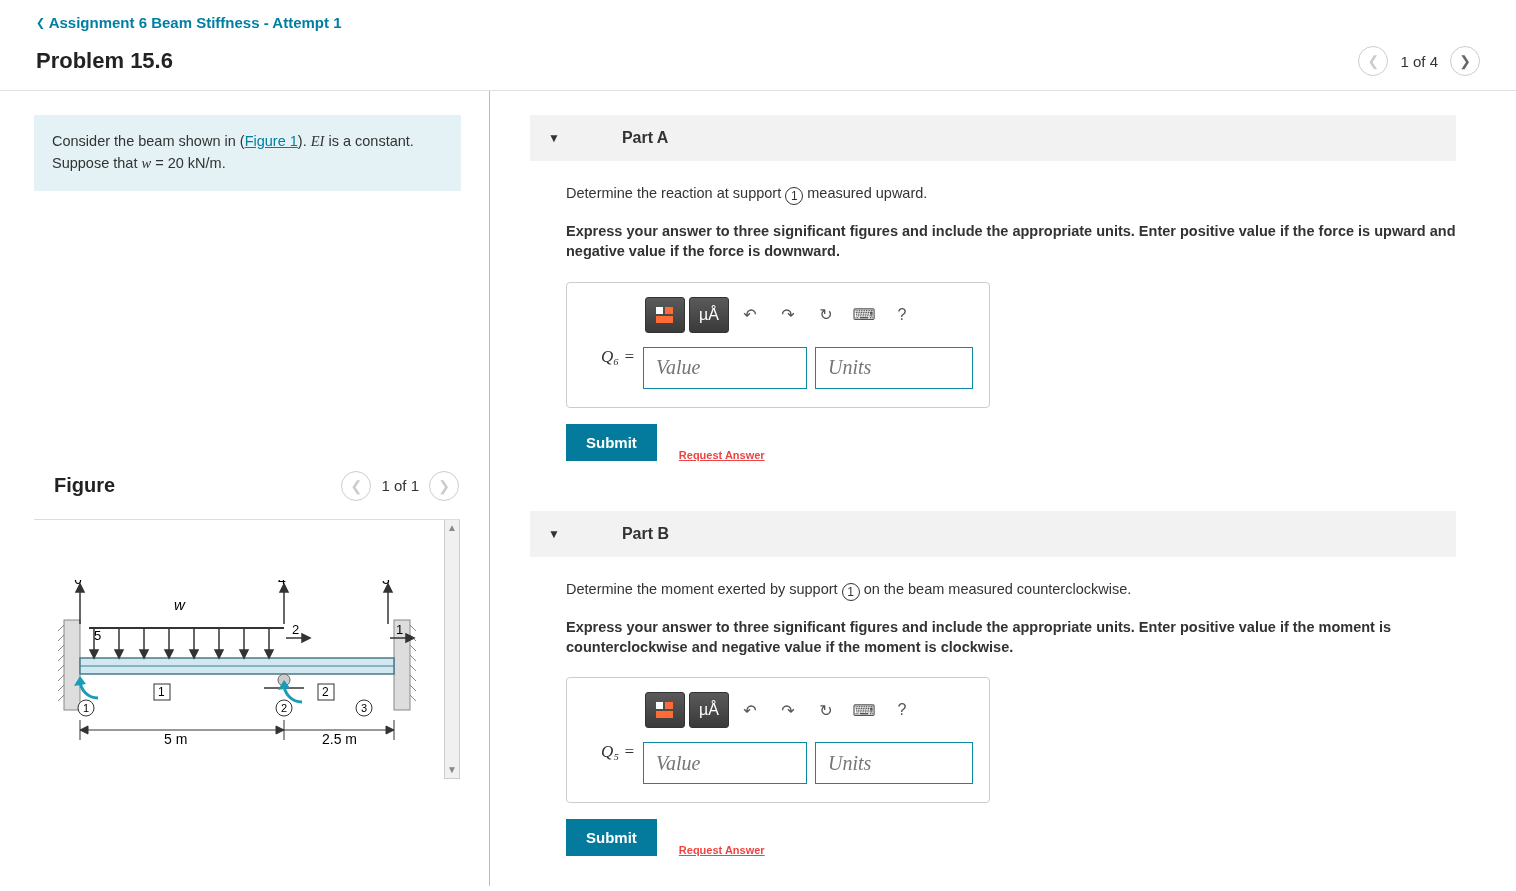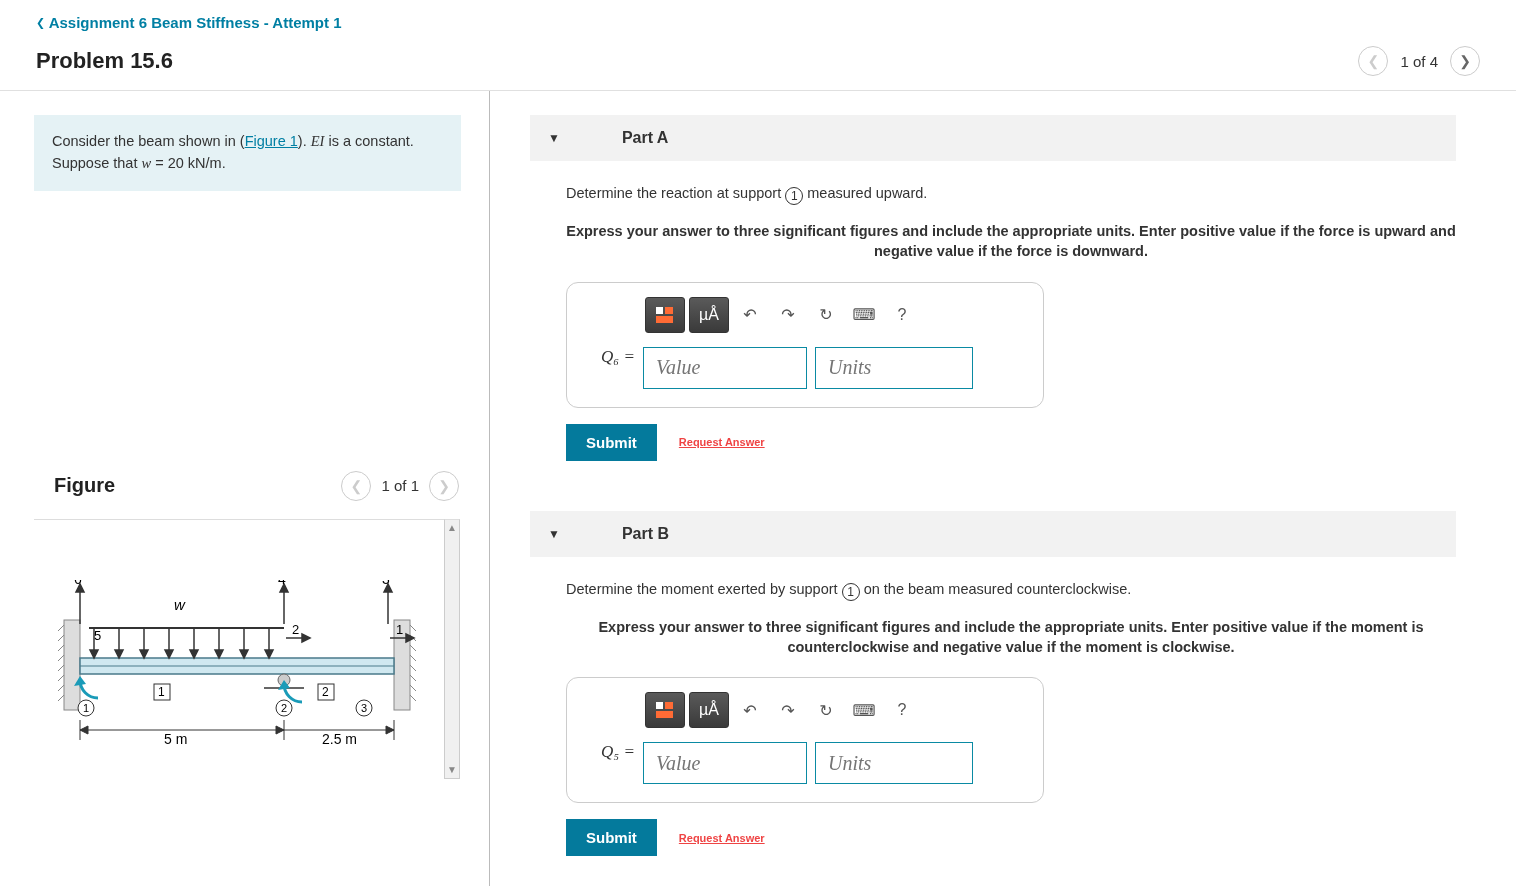--- a/index.html
+++ b/index.html
@@ -85,25 +85,25 @@
 }
 .part-header .caret { font-size: 12px; color: #333; }
 .part-header .title { font-weight: bold; font-size: 16px; margin-left: 46px; }
 .part-body { padding: 0 0 30px 36px; }
 .question-line { font-size: 14.5px; margin-bottom: 16px; }
 .circled-num {
   display: inline-flex; width: 18px; height: 18px; border: 1px solid #333;
   border-radius: 50%; align-items: center; justify-content: center;
   font-size: 12px; vertical-align: -2px;
 }
-.instructions { font-weight: bold; font-size: 14.5px; line-height: 1.4; margin-bottom: 20px; text-align: center; }
+.instructions { font-weight: bold; font-size: 14.5px; line-height: 1.4; margin-bottom: 20px; }
 .answer-box {
-  border: 1px solid #ccc; border-radius: 12px;
+  border: 1px solid #ccc; border-radius: 4px;
   padding: 14px 16px 18px;
-  width: 478px;
+  width: 424px;
   margin-bottom: 16px;
 }
 .toolbar {
   display: flex; align-items: center; gap: 4px; margin-bottom: 14px;
   margin-left: 62px;
 }
 .tool-btn {
   width: 40px; height: 36px; border: 1px solid #aaa; border-radius: 3px;
   display: flex; align-items: center; justify-content: center;
   background: linear-gradient(#fff,#eee); cursor: pointer; font-size: 16px;
@@ -111,21 +111,21 @@
 .tool-btn.dark { background: linear-gradient(#5a5a5a,#3a3a3a); color: #fff; border-color: #333; }
 .tool-btn.ghost { border: none; background: none; color: #555; width: 34px; }
 .input-row { display: flex; gap: 8px; }
 .var-label { font-style: italic; font-family: Georgia, serif; font-size: 17px; width: 52px; text-align: right; }
 .val-input, .unit-input {
   height: 42px; border: 1px solid #0a8aa3; font-size: 20px; font-style: italic;
   font-family: Georgia, serif; color: #888; padding: 0 12px;
 }
 .val-input { width: 164px; }
 .unit-input { width: 158px; }
-.submit-row { display: flex; align-items: center; gap: 22px; }
+.submit-row { display: flex; align-items: flex-end; gap: 22px; }
 .submit-btn {
   background: #047a9c; color: #fff; border: none; padding: 10px 20px;
   font-size: 15px; font-weight: bold; cursor: pointer;
 }
 .req-link { color: #ef4444; font-weight: bold; text-decoration: underline; font-size: 11px; cursor: pointer; }
 </style>
 </head>
 <body>
 
 <div class="breadcrumb">

